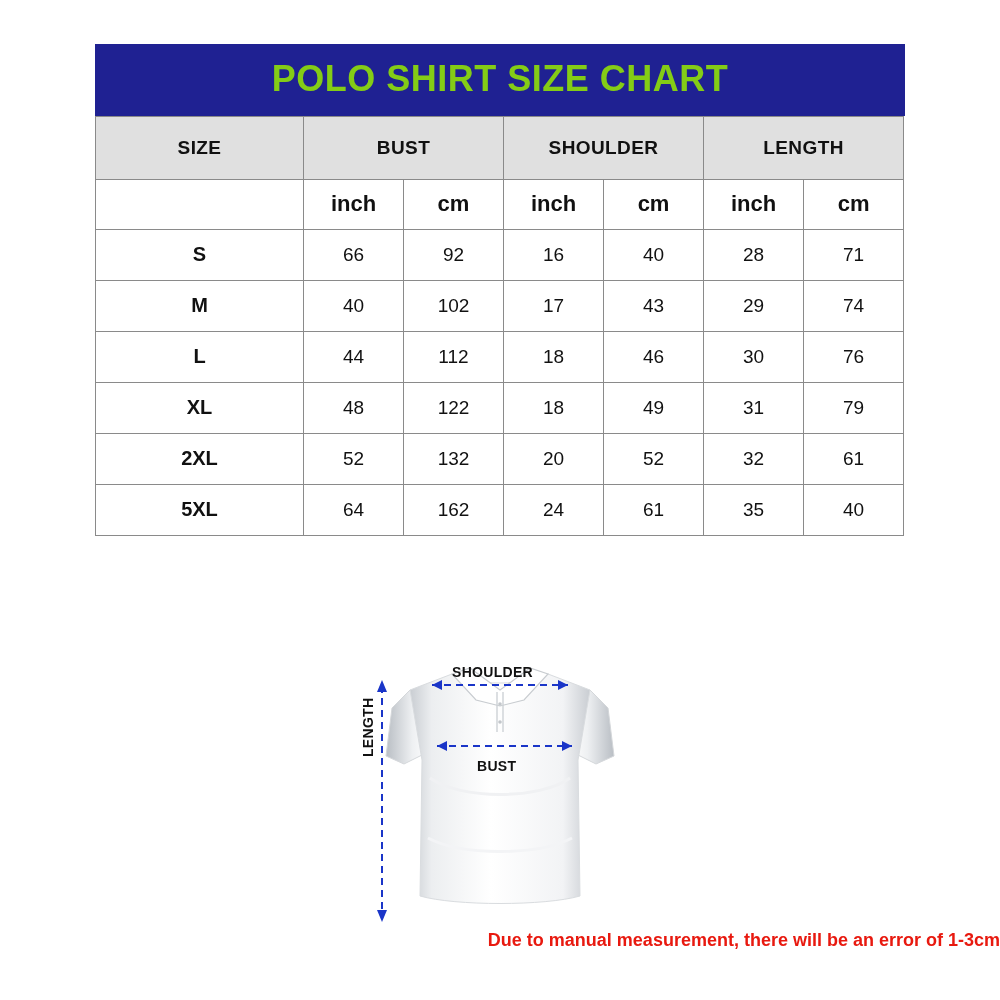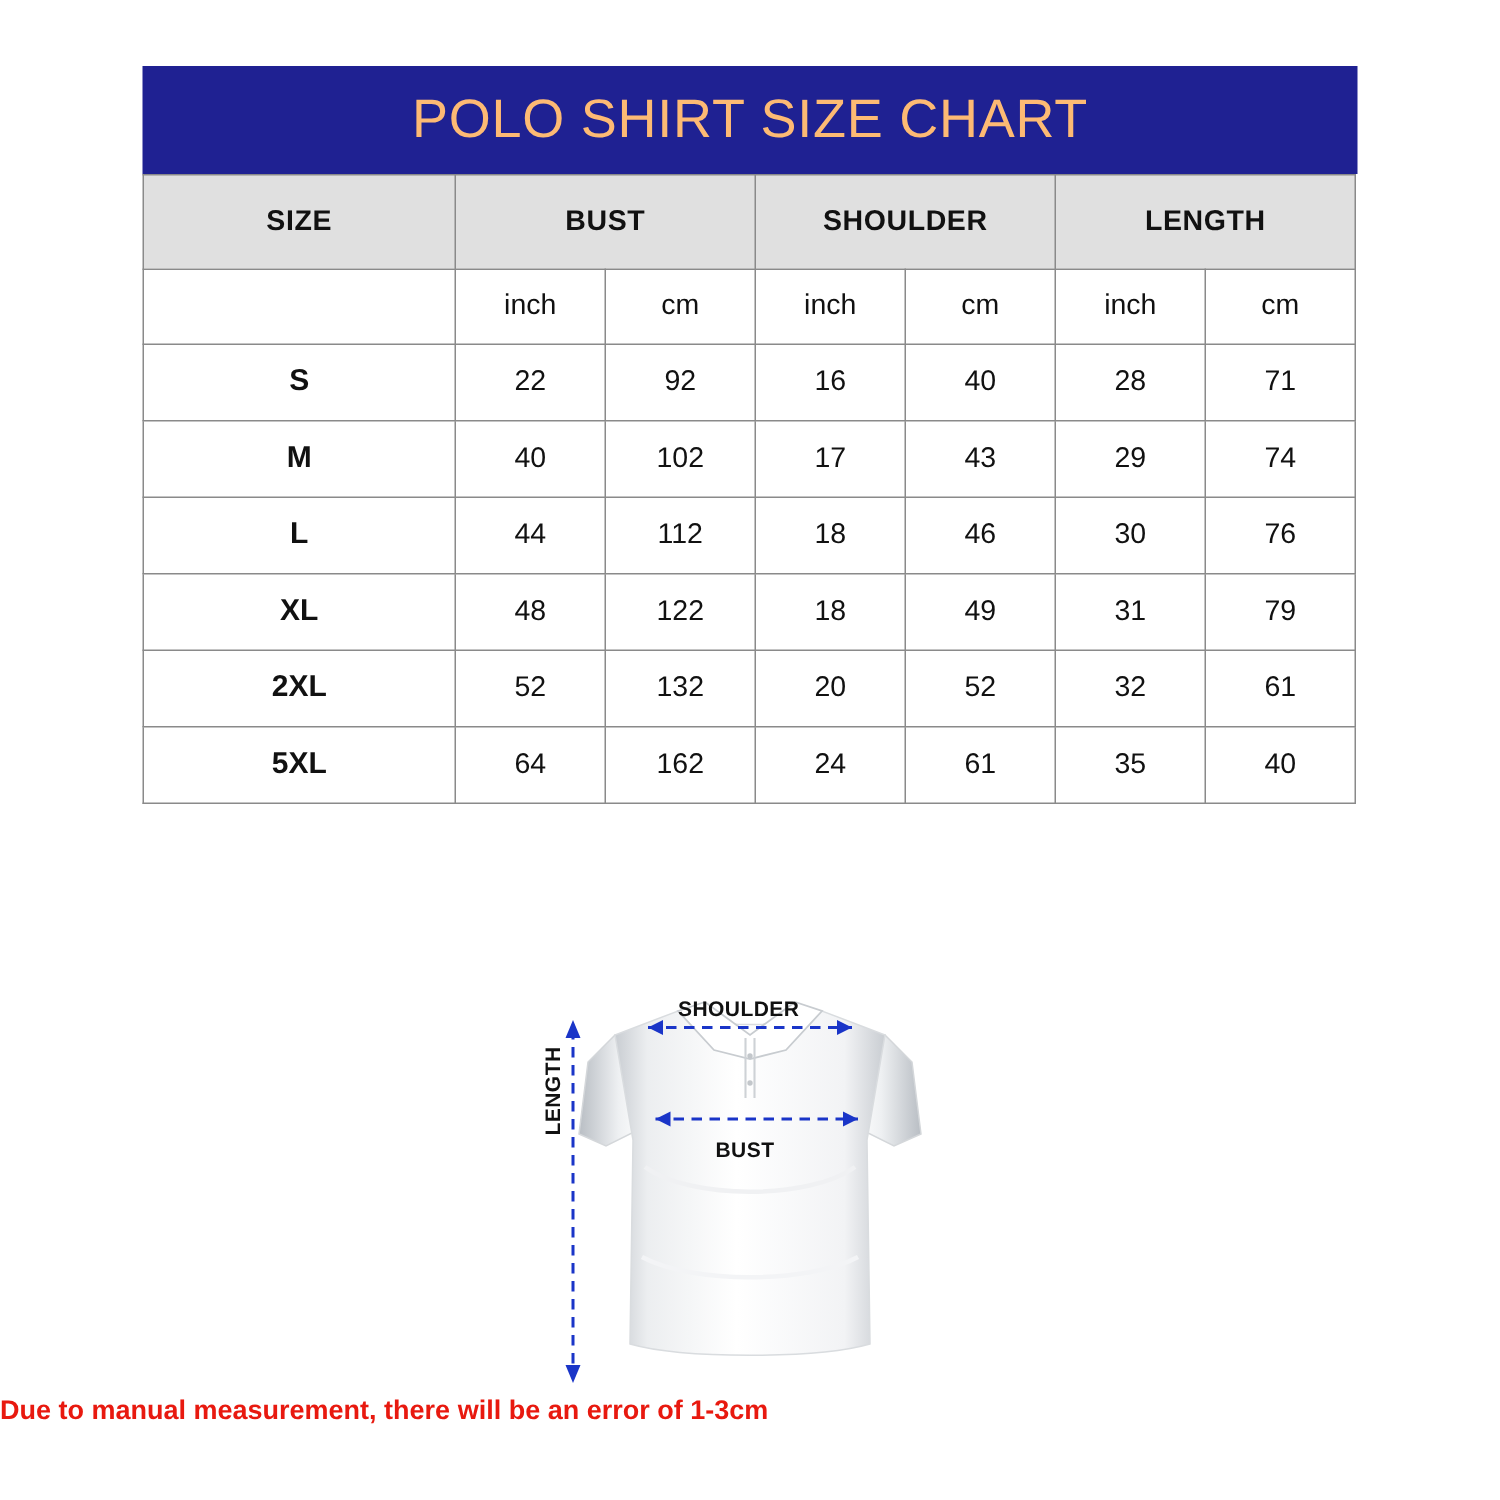--- a/index.html
+++ b/index.html
@@ -25,24 +25,24 @@
   
   .chart-wrap {
     position: absolute;
     left: 95px;
     top: 44px;
     width: 810px;
   }
 
   .chart-title {
     background: #1f2192;
-    color: #fdba74;
+    color: #84cc16;
     text-align: center;
     font-size: 36px;
-    font-weight: normal;
+    font-weight: bold;
     letter-spacing: 0.5px;
     padding: 16px 0 18px 0;
     line-height: 1.05;
   }
 
   table.size-table {
     border-collapse: collapse;
     width: 662px;
     table-layout: fixed;
   }
@@ -56,23 +56,23 @@
     font-weight: normal;
   }
   table.size-table thead th {
     background: #e0e0e0;
     font-weight: bold;
     font-size: 19px;
     height: 60px;
     letter-spacing: 0.4px;
   }
   table.size-table tr.unit-row td {
-    font-weight: normal;
+    font-weight: bold;
     height: 47px;
-    font-size: 19px;
+    font-size: 22px;
   }
   table.size-table tr.unit-row td.blank {
     background: #ffffff;
     border-left: 1px solid #8a8a8a;
   }
   table.size-table tbody td.size-cell {
     font-weight: bold;
     font-size: 20px;
   }
 
@@ -119,21 +119,21 @@
     transform: rotate(-90deg);
     transform-origin: left top;
     white-space: nowrap;
   }
 
   .note {
     position: absolute;
     left: 0;
     top: 930px;
     width: 1000px;
-    text-align: left;
+    text-align: right;
     color: #e8190f;
     font-size: 18px;
     font-weight: bold;
   }
 </style>
 </head>
 <body>
 
 <div class="page">
 
@@ -165,21 +165,21 @@
           <td>inch</td>
           <td>cm</td>
           <td>inch</td>
           <td>cm</td>
           <td>inch</td>
           <td>cm</td>
         </tr>
 
         <tr>
           <td class="size-cell">S</td>
-          <td>22</td>
+          <td>66</td>
           <td>92</td>
           <td>16</td>
           <td>40</td>
           <td>28</td>
           <td>71</td>
         </tr>
 
         <tr>
           <td class="size-cell">M</td>
           <td>40</td>

